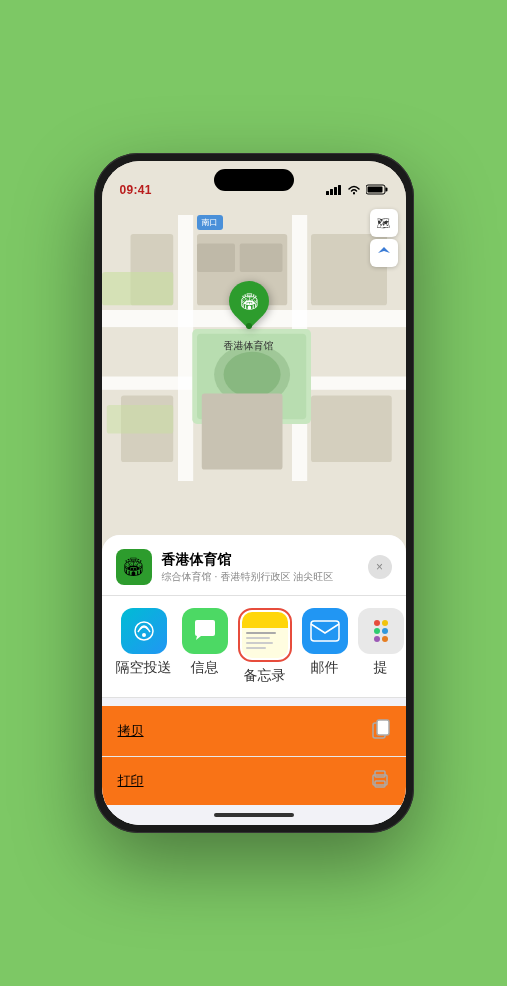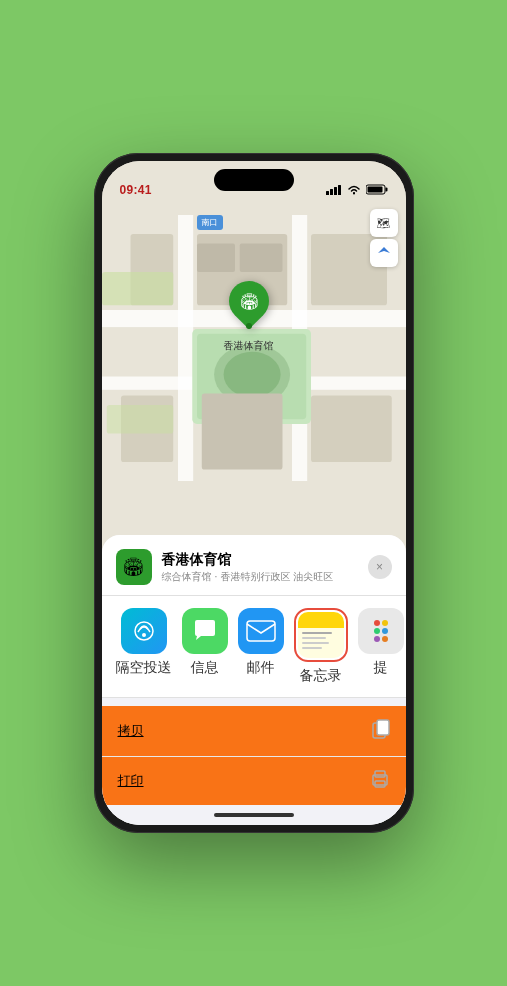--- a/index.html
+++ b/index.html
@@ -403,41 +403,41 @@
 
         <div class="share-item">
           <div class="share-item-icon messages">
             <svg width="28" height="26" viewBox="0 0 28 26">
                 <path d="M4 4 Q4 2 6 2 L22 2 Q24 2 24 4 L24 16 Q24 18 22 18 L10 18 L5 22 L6 18 L6 18 Q4 18 4 16 Z" fill="white"></path>
               </svg>
           </div>
           <span class="share-label">信息</span>
         </div>
 
-        <div class="share-item">
-          <div class="share-item-icon mail">
-            <svg width="30" height="22" viewBox="0 0 30 22">
-                <rect x="1" y="1" width="28" height="20" rx="3" fill="none" stroke="white" stroke-width="1.5"></rect>
-                <path d="M1 4 L15 13 L29 4" fill="none" stroke="white" stroke-width="1.5"></path>
-              </svg>
-          </div>
-          <span class="share-label">邮件</span>
-        </div>
-
         <div class="share-item" style="position:relative;">
           <div style="border: 2.5px solid #e74c3c; border-radius: 14px; padding: 2px;">
             <div class="share-item-icon notes" style="width:46px;height:46px;border-radius:10px;background:linear-gradient(180deg,#ffd60a 0%,#ffd60a 35%,#fffde0 35%);display:flex;flex-direction:column;align-items:flex-start;padding:2px 4px 4px;border:none;overflow:hidden;">
               <div style="height:12px;"></div>
               <div style="width:30px;height:2px;background:#aaa;border-radius:1px;margin-bottom:3px;"></div>
               <div style="width:24px;height:2px;background:#ccc;border-radius:1px;margin-bottom:3px;"></div>
               <div style="width:27px;height:2px;background:#ccc;border-radius:1px;margin-bottom:3px;"></div>
               <div style="width:20px;height:2px;background:#ccc;border-radius:1px;"></div>
             </div>
           </div>
           <span class="share-label">备忘录</span>
+        </div>
+
+        <div class="share-item">
+          <div class="share-item-icon mail">
+            <svg width="30" height="22" viewBox="0 0 30 22">
+                <rect x="1" y="1" width="28" height="20" rx="3" fill="none" stroke="white" stroke-width="1.5"></rect>
+                <path d="M1 4 L15 13 L29 4" fill="none" stroke="white" stroke-width="1.5"></path>
+              </svg>
+          </div>
+          <span class="share-label">邮件</span>
         </div>
 
         <div class="share-item">
           <div class="share-item-icon" style="background:#e8e8e8;width:46px;height:46px;border-radius:12px;display:flex;align-items:center;justify-content:center;">
             <div class="more-dots">
               <div class="dot-row">
                   <div class="dot dot-red"></div>
                   <div class="dot dot-yellow"></div>
                 </div>
               <div class="dot-row">

